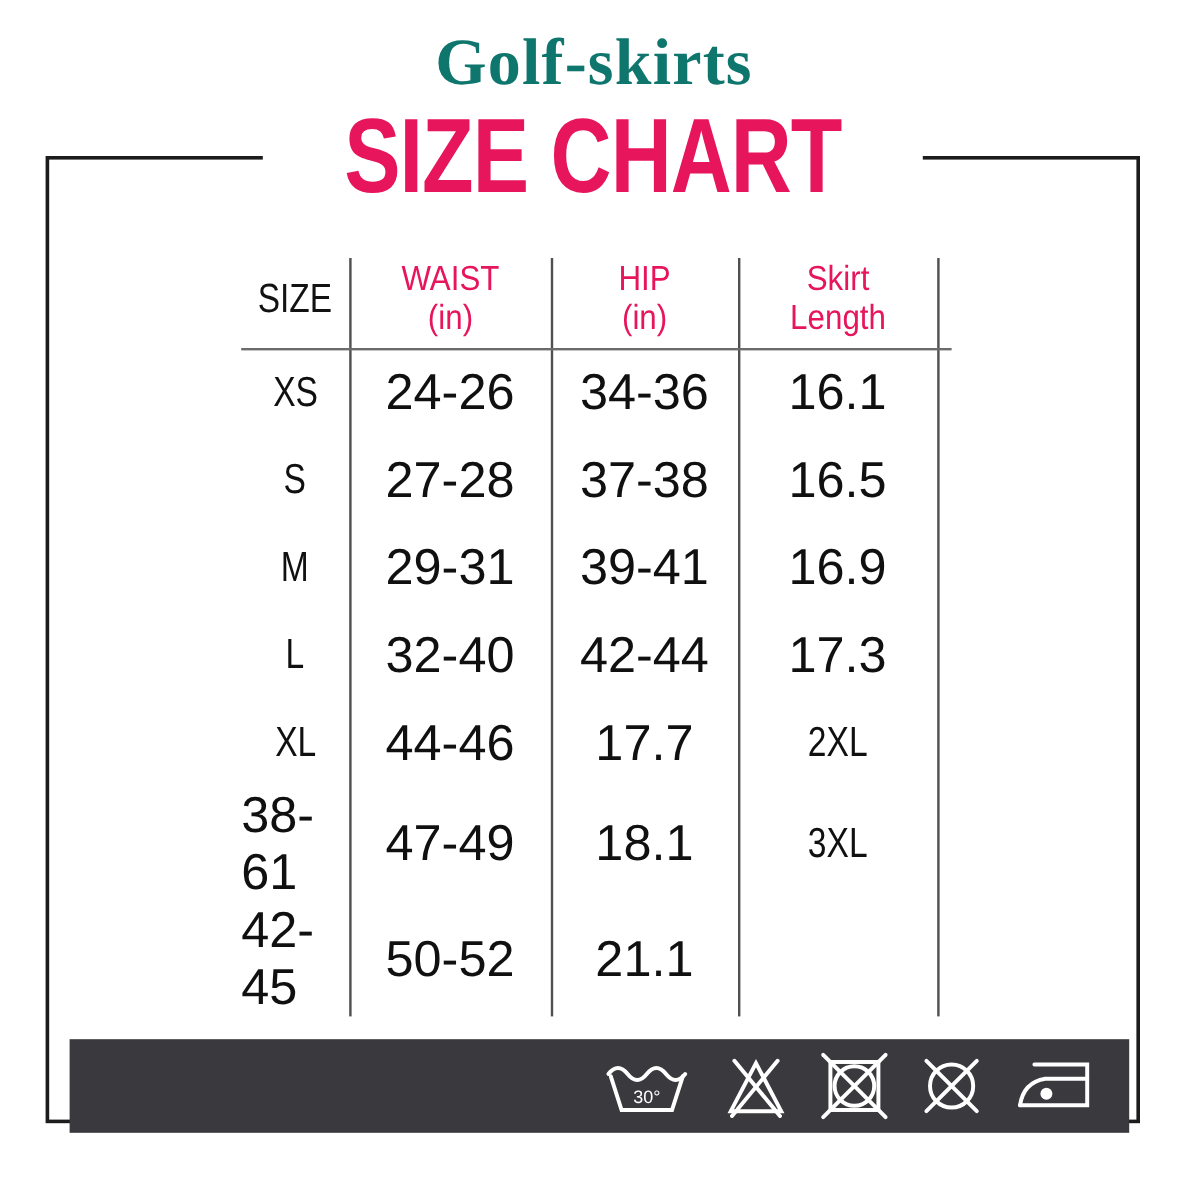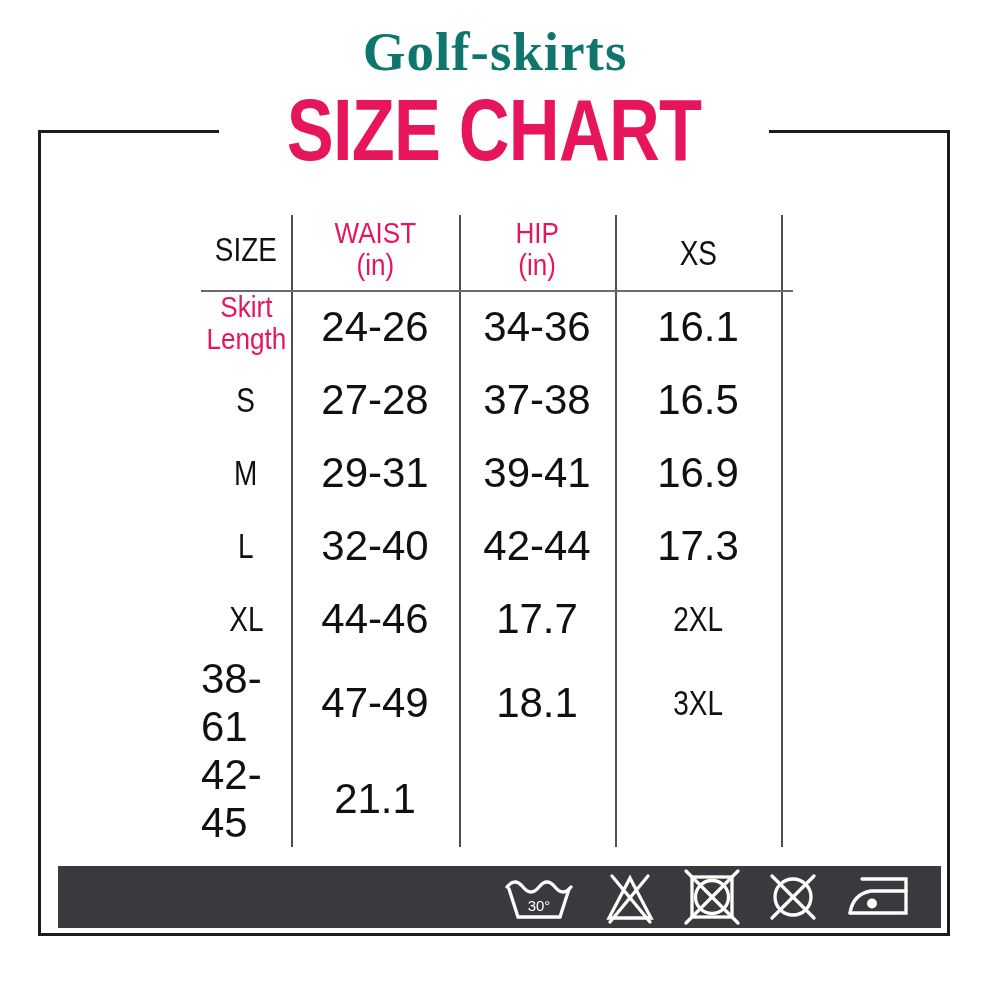--- a/index.html
+++ b/index.html
@@ -30,21 +30,21 @@
   .cell{display:flex;align-items:center;justify-content:center;color:#101010;}
   .head{padding-bottom:6px;}
   .head-size .inner{display:inline-block;transform:scaleX(0.82);font-size:34px;color:#121212;}
   .head-pink{color:var(--pink);}
   .head-pink .inner{display:inline-block;transform:scaleX(0.90);font-size:29px;
                     line-height:1.1;text-align:center;}
   .rowlabel .inner{display:inline-block;transform:scaleX(0.80);font-size:35px;}
   .value{font-size:42px;}
 
   
-  .care-bar{position:absolute;left:17px;top:733px;width:883px;height:62px;
+  .care-bar{position:absolute;left:17px;top:733px;width:883px;height:78px;
             background:var(--bar);display:flex;align-items:center;justify-content:flex-end;
             gap:25px;padding-right:30px;box-sizing:border-box;}
   .care-bar svg{display:block;stroke:#fff;fill:none;stroke-width:3.3;stroke-linecap:round;}
   .care-bar text{stroke:none;fill:#fff;font-family:"Liberation Sans",sans-serif;}
 </style>
 </head>
 <body style="--pink: #E7155B; --bar: #3A393D; --frame: #1C1C1C;">
 
 <div class="page">
 
@@ -65,27 +65,27 @@
     <div class="grid" id="size-grid">
       <div class="cell head head-size">
         <span class="inner">SIZE</span>
       </div>
       <div class="cell head head-pink">
         <span class="inner"><span>WAIST</span><br><span>(in)</span></span>
       </div>
       <div class="cell head head-pink">
         <span class="inner"><span>HIP</span><br><span>(in)</span></span>
       </div>
-      <div class="cell rowlabel">
+      <div class="cell head head-pink">
+        <span class="inner"><span>Skirt</span><br><span>Length</span></span>
+      </div>
+
+    <div class="cell rowlabel">
           <span class="inner">XS</span>
         </div>
-
-    <div class="cell head head-pink">
-        <span class="inner"><span>Skirt</span><br><span>Length</span></span>
-      </div>
         <div class="cell value">24-26</div>
         <div class="cell value">34-36</div>
         <div class="cell value">16.1</div>
         <div class="cell rowlabel">
           <span class="inner">S</span>
         </div>
         <div class="cell value">27-28</div>
         <div class="cell value">37-38</div>
         <div class="cell value">16.5</div>
         <div class="cell rowlabel">
@@ -108,20 +108,21 @@
         <div class="cell rowlabel">
           <span class="inner">2XL</span>
         </div>
         <div class="cell value">38-61</div>
         <div class="cell value">47-49</div>
         <div class="cell value">18.1</div>
         <div class="cell rowlabel">
           <span class="inner">3XL</span>
         </div>
         <div class="cell value">42-45</div>
+        <div class="cell value">50-52</div>
         <div class="cell value">21.1</div>
       </div>
 
     <div class="care-bar">
       <svg width="76" height="56" viewBox="0 0 76 56">
         <path d="M6 18 Q14 8 22 18 T38 18 T54 18 T70 18"></path>
         <path d="M8 20 L17 48 L59 48 L68 20"></path>
         <text x="38" y="42" font-size="15" text-anchor="middle" id="wash-temp-text">30°</text>
       </svg>
       <svg width="56" height="58" viewBox="0 0 56 58">

